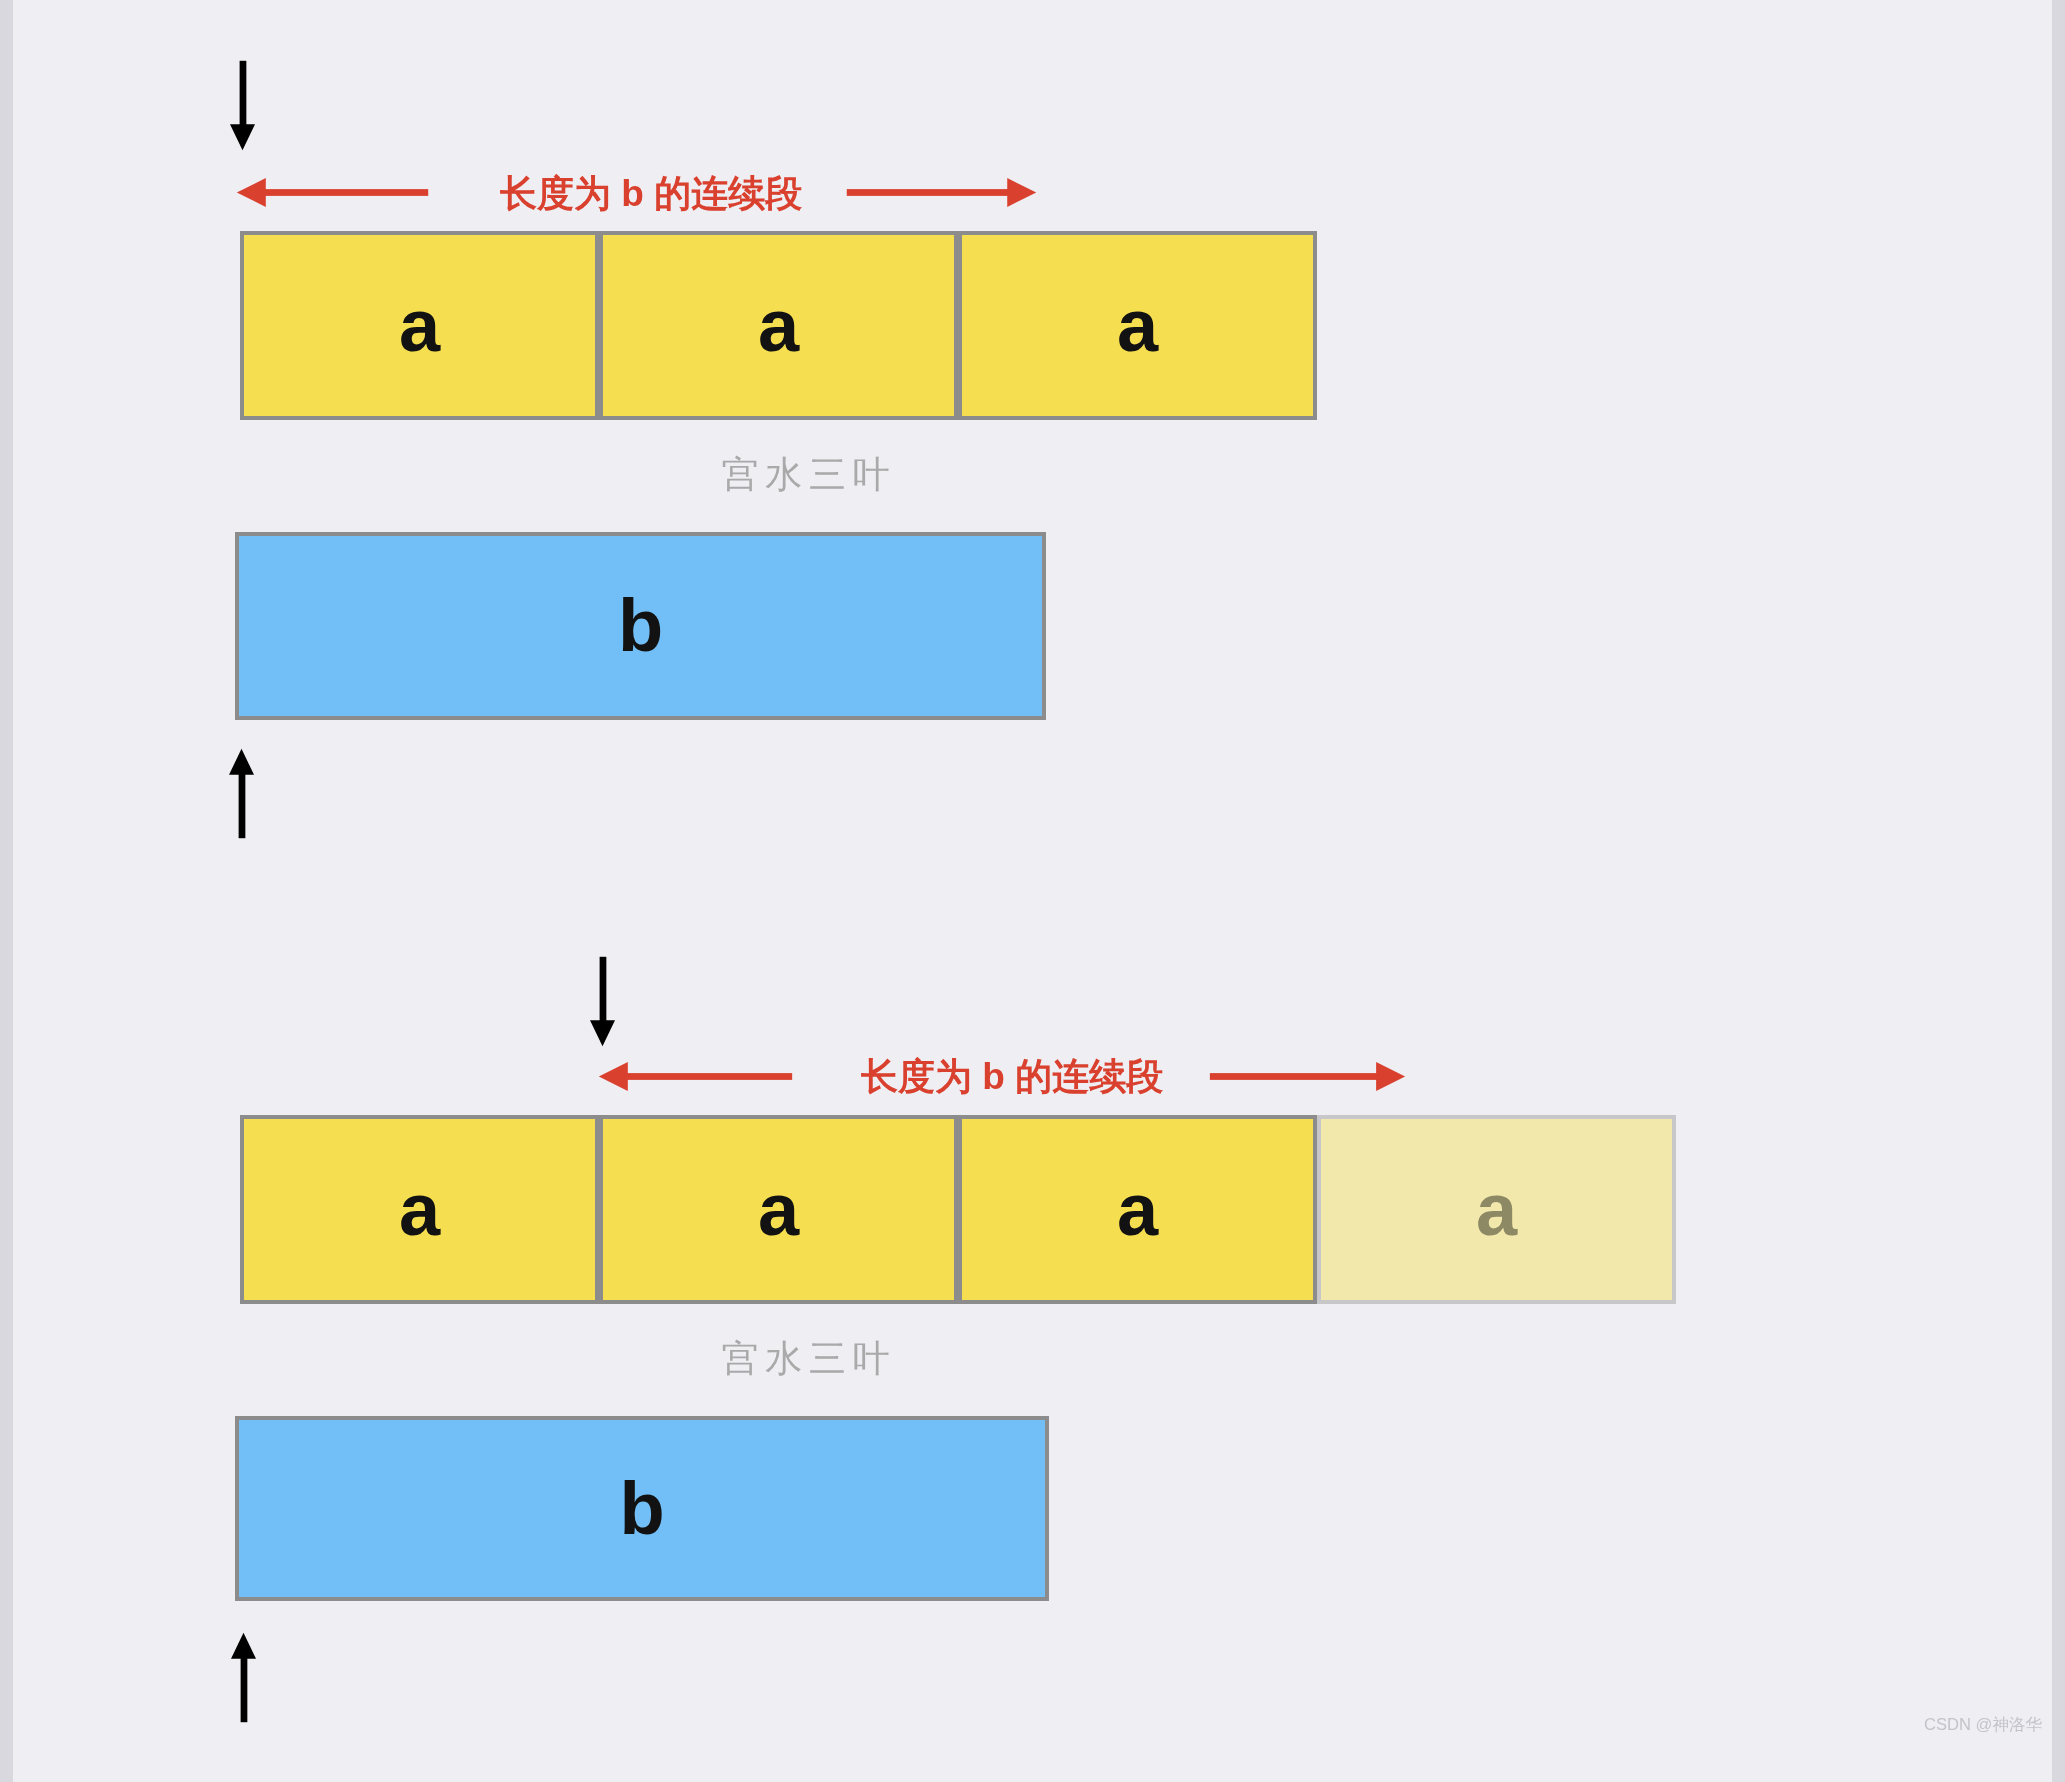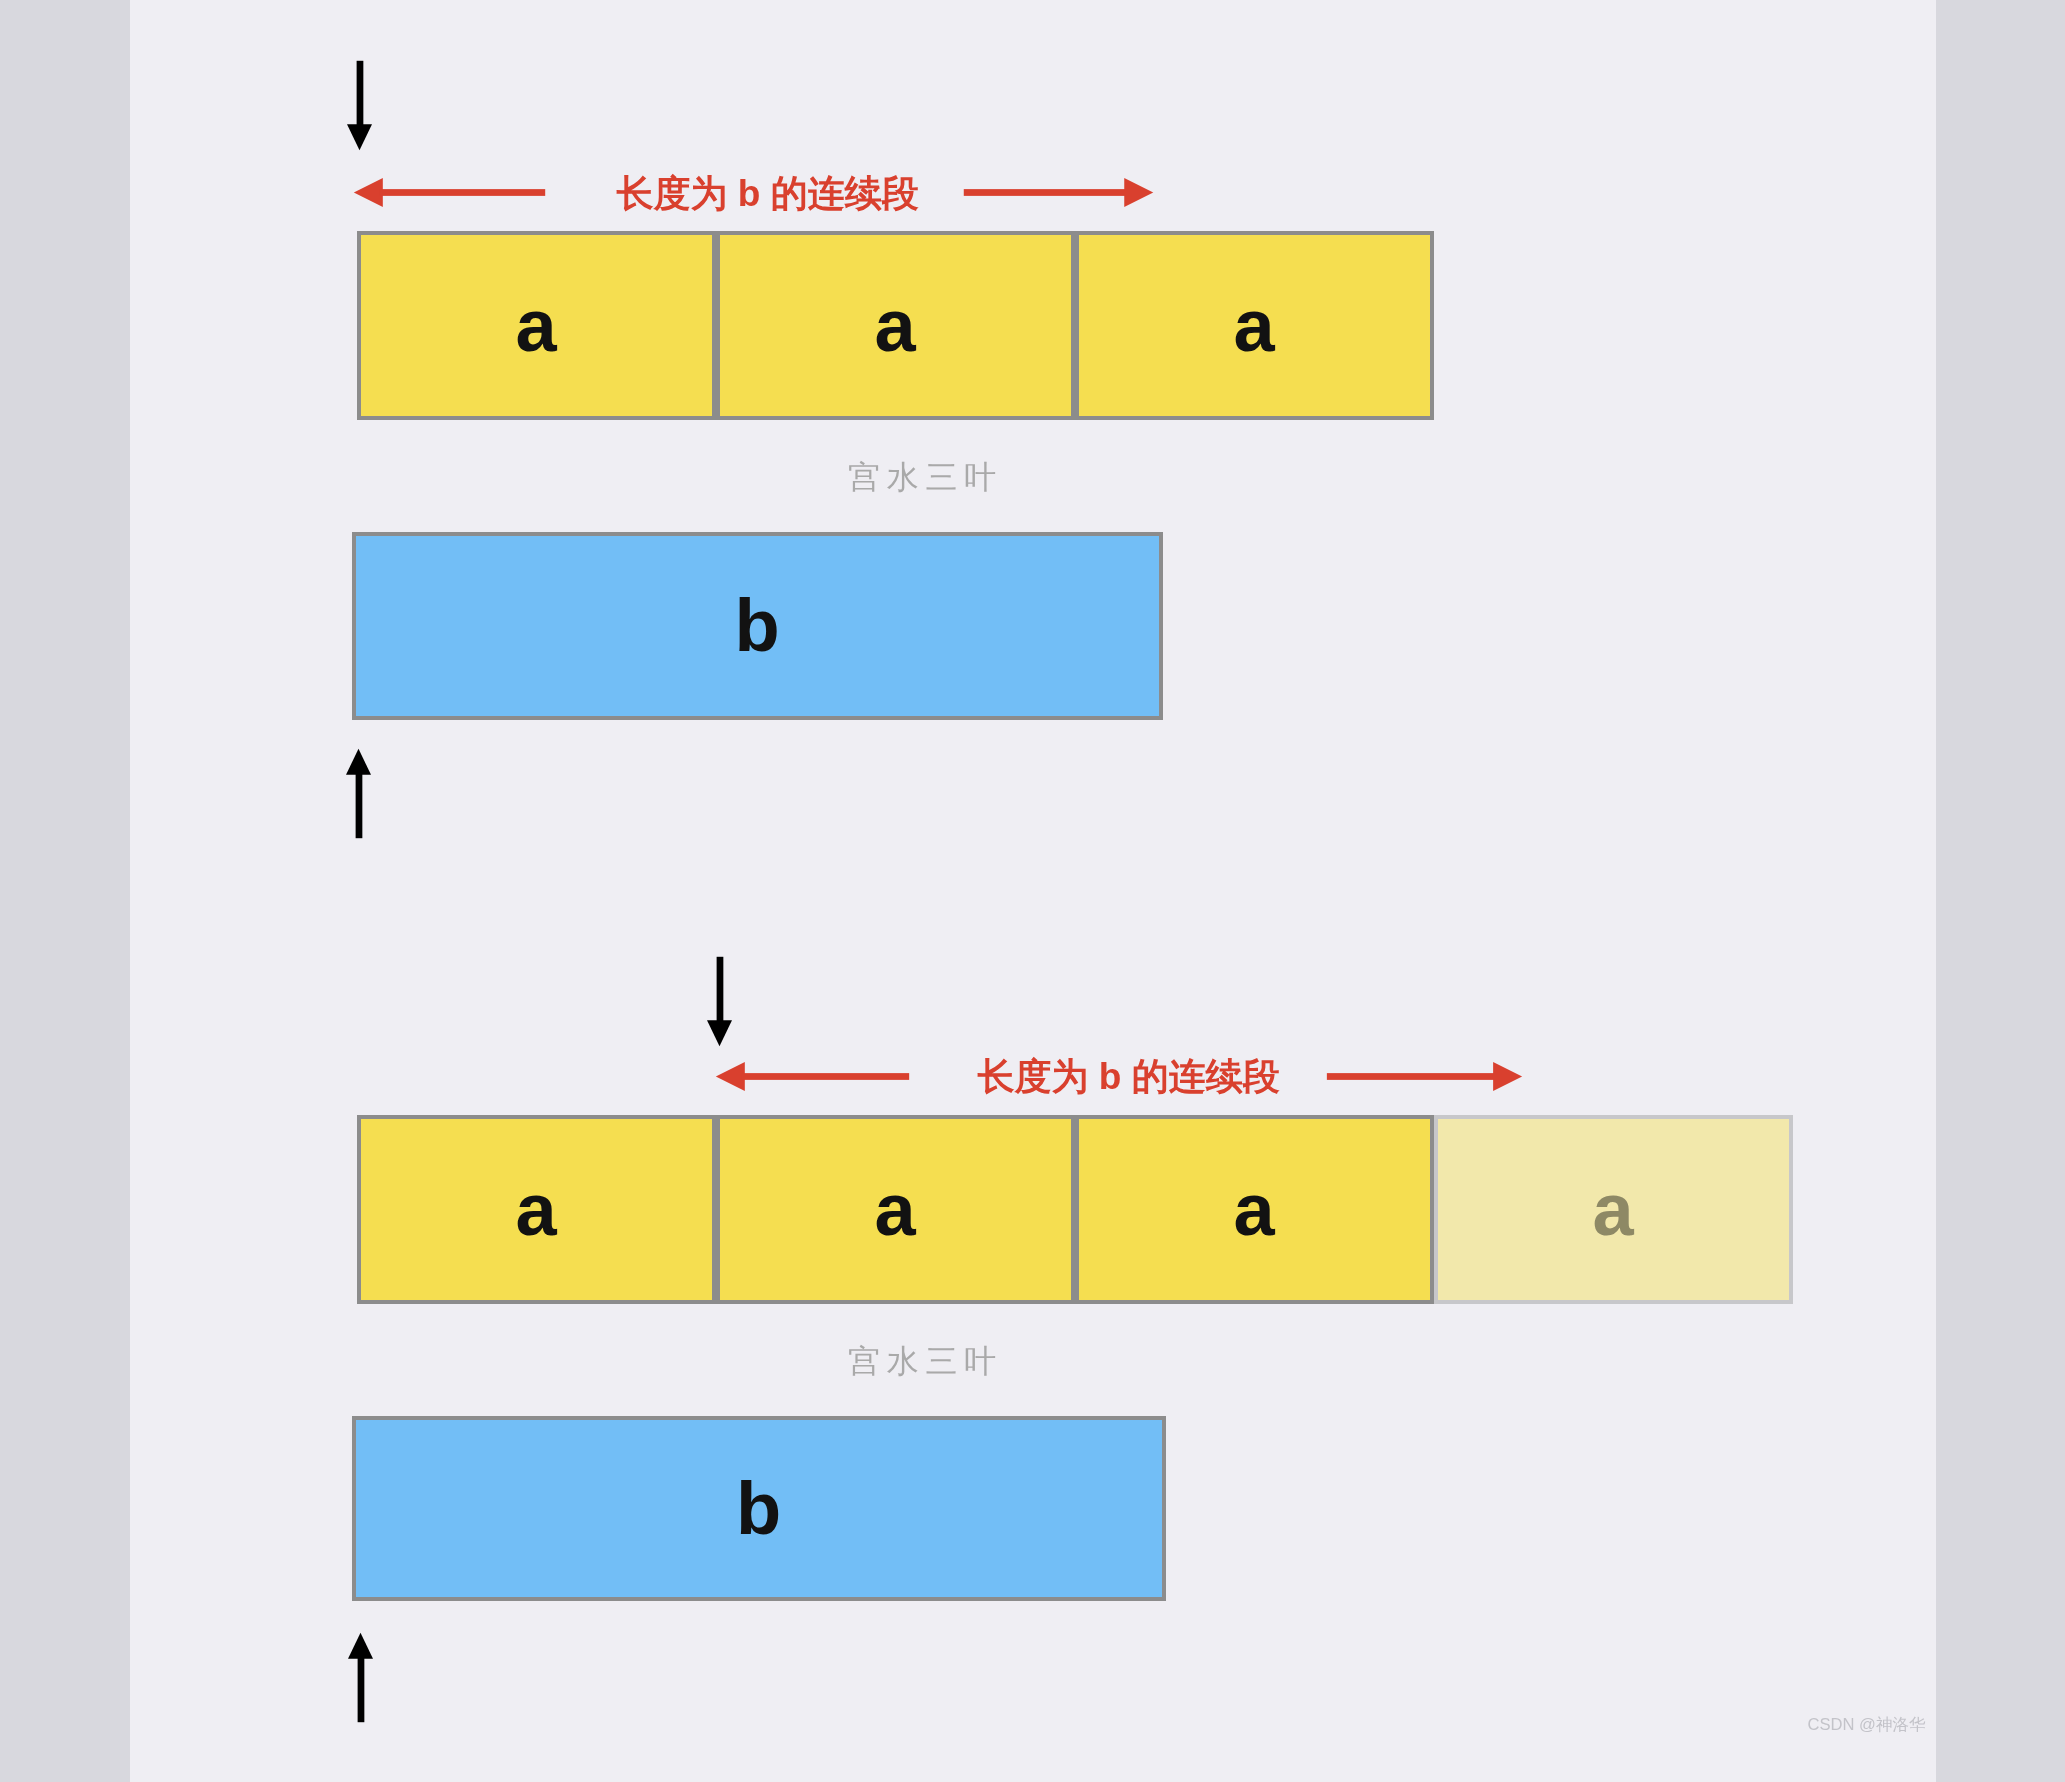--- a/index.html
+++ b/index.html
@@ -10,21 +10,21 @@
     --border:#8C8C8C;
     --border-faded:#C7C7CA;
     --red:#D9402E;
     --wm:#A9A9A9;
     --csdn:#C3C3C9;
     --faded-label:#8E8965;
   }
   html,body{margin:0;padding:0;}
   body{background:#d8d8de;font-family:"Liberation Sans",sans-serif;}
   .canvas{
-    position:relative;width:1806px;height:1783px;background:var(--bg);
+    position:relative;width:2039px;height:1783px;background:var(--bg);
     overflow:hidden;margin:0 auto;
   }
   .abs{position:absolute;}
   .cell-row{position:absolute;display:flex;}
   .cell{
     width:359px;height:189px;box-sizing:border-box;
     border:4.9px solid var(--border);background:var(--yellow);
     display:flex;align-items:center;justify-content:center;
   }
   .cell.faded{
@@ -46,22 +46,22 @@
     font-family:"Liberation Sans",sans-serif;
   }
   .range-label{
     position:absolute;width:293px;text-align:center;
     font-size:37px;font-weight:700;color:var(--red);
     line-height:43px;white-space:nowrap;
     font-family:"Liberation Sans",sans-serif;
   }
   .watermark{
     position:absolute;width:390px;text-align:center;
-    font-family:Liberation Serif, serif;
-    font-size:32px;line-height:51px;color:var(--wm);letter-spacing:6.8px;
+    font-family:Liberation Mono, monospace;
+    font-size:37px;line-height:51px;color:var(--wm);letter-spacing:6.8px;
   }
   .csdn{
     position:absolute;right:9.8px;top:1714px;
     font-size:16.6px;color:var(--csdn);white-space:nowrap;
     font-family:"Liberation Sans",sans-serif;
   }
   svg{display:block;}
 </style>
 </head>
 <body>

